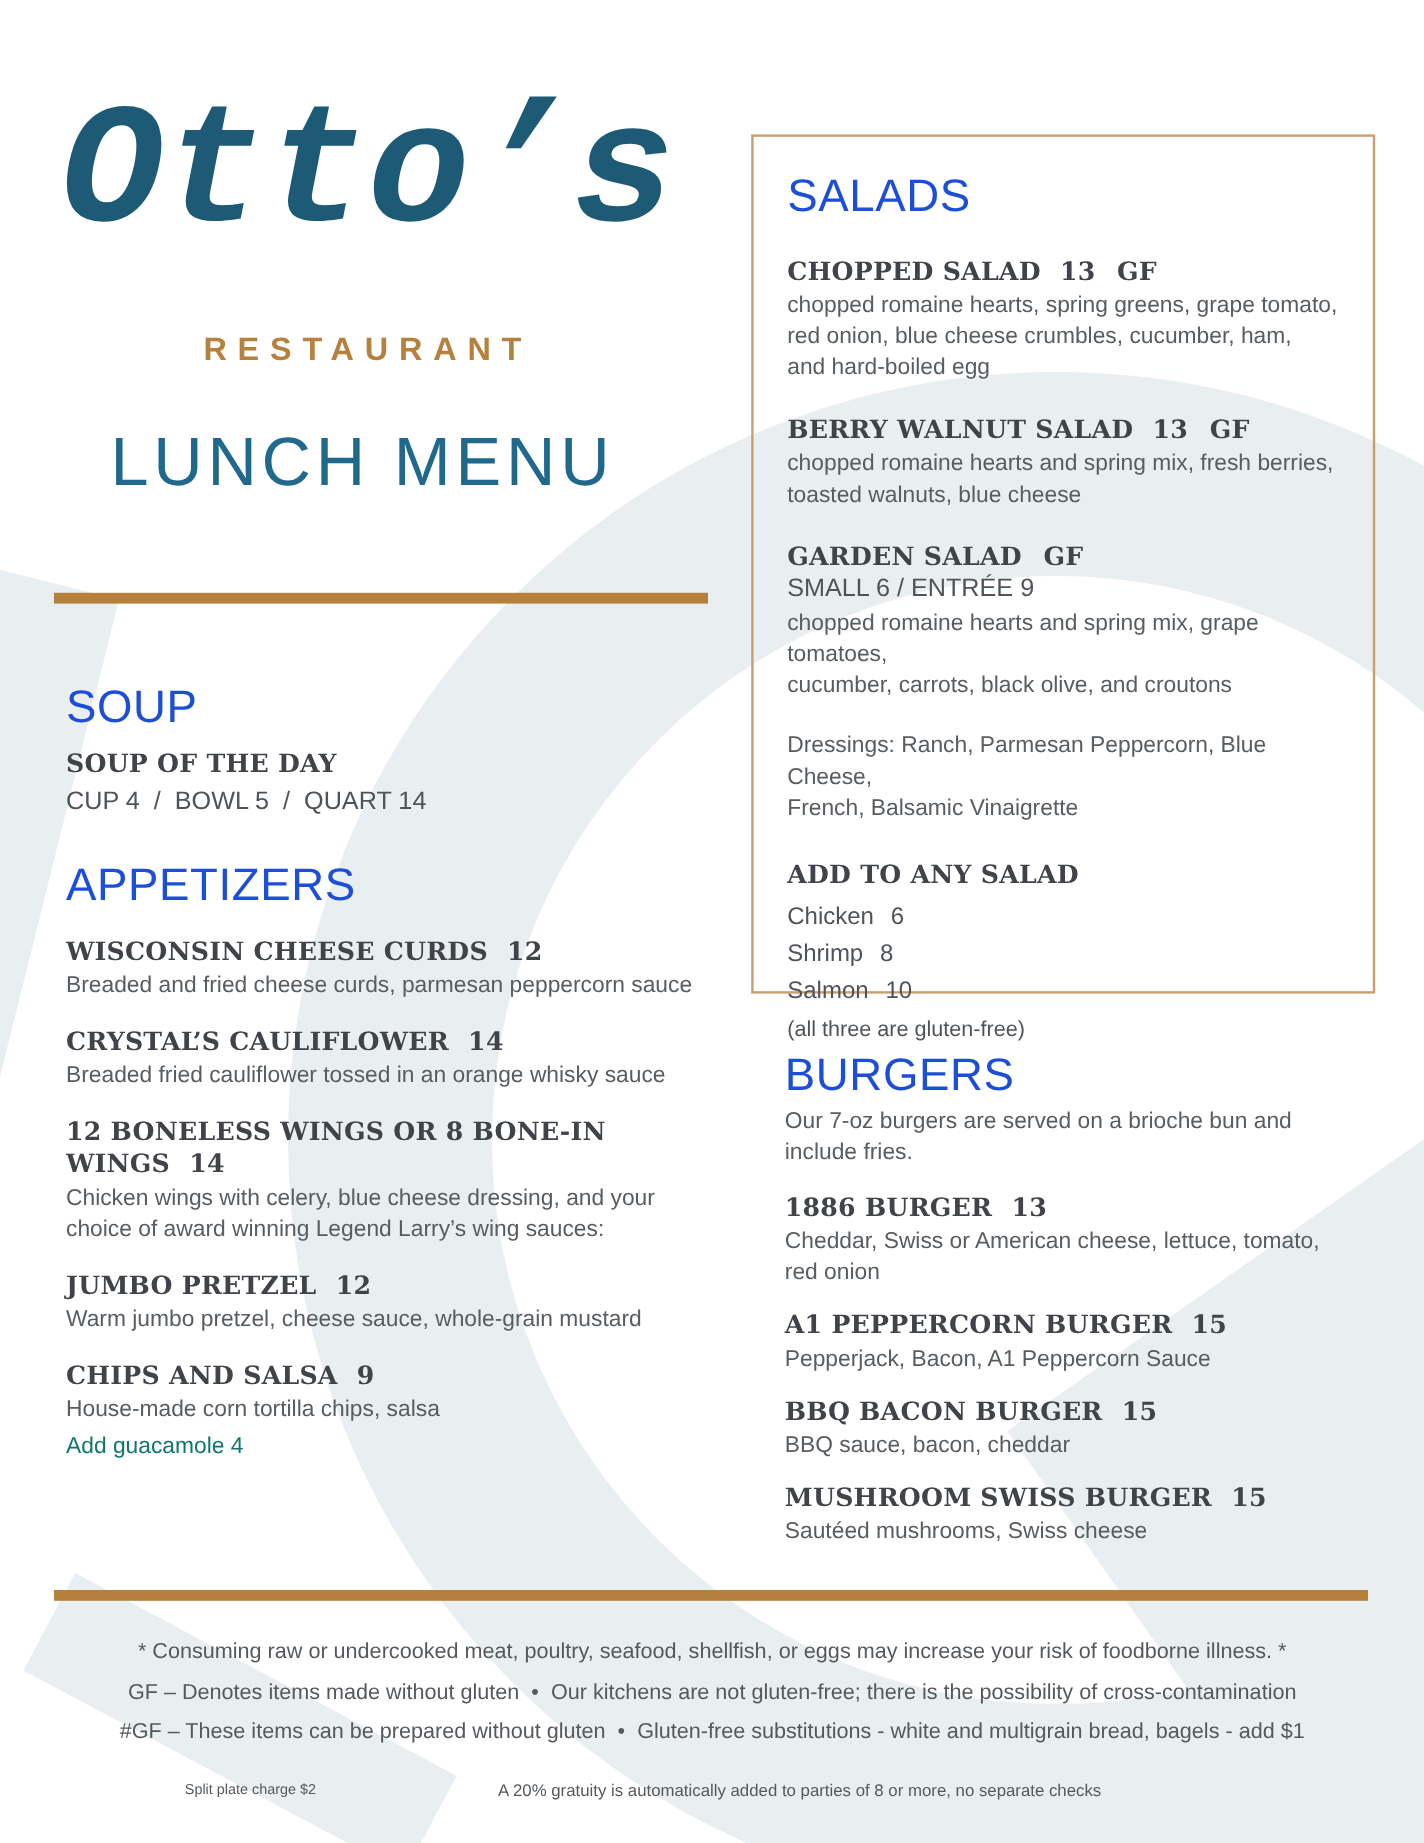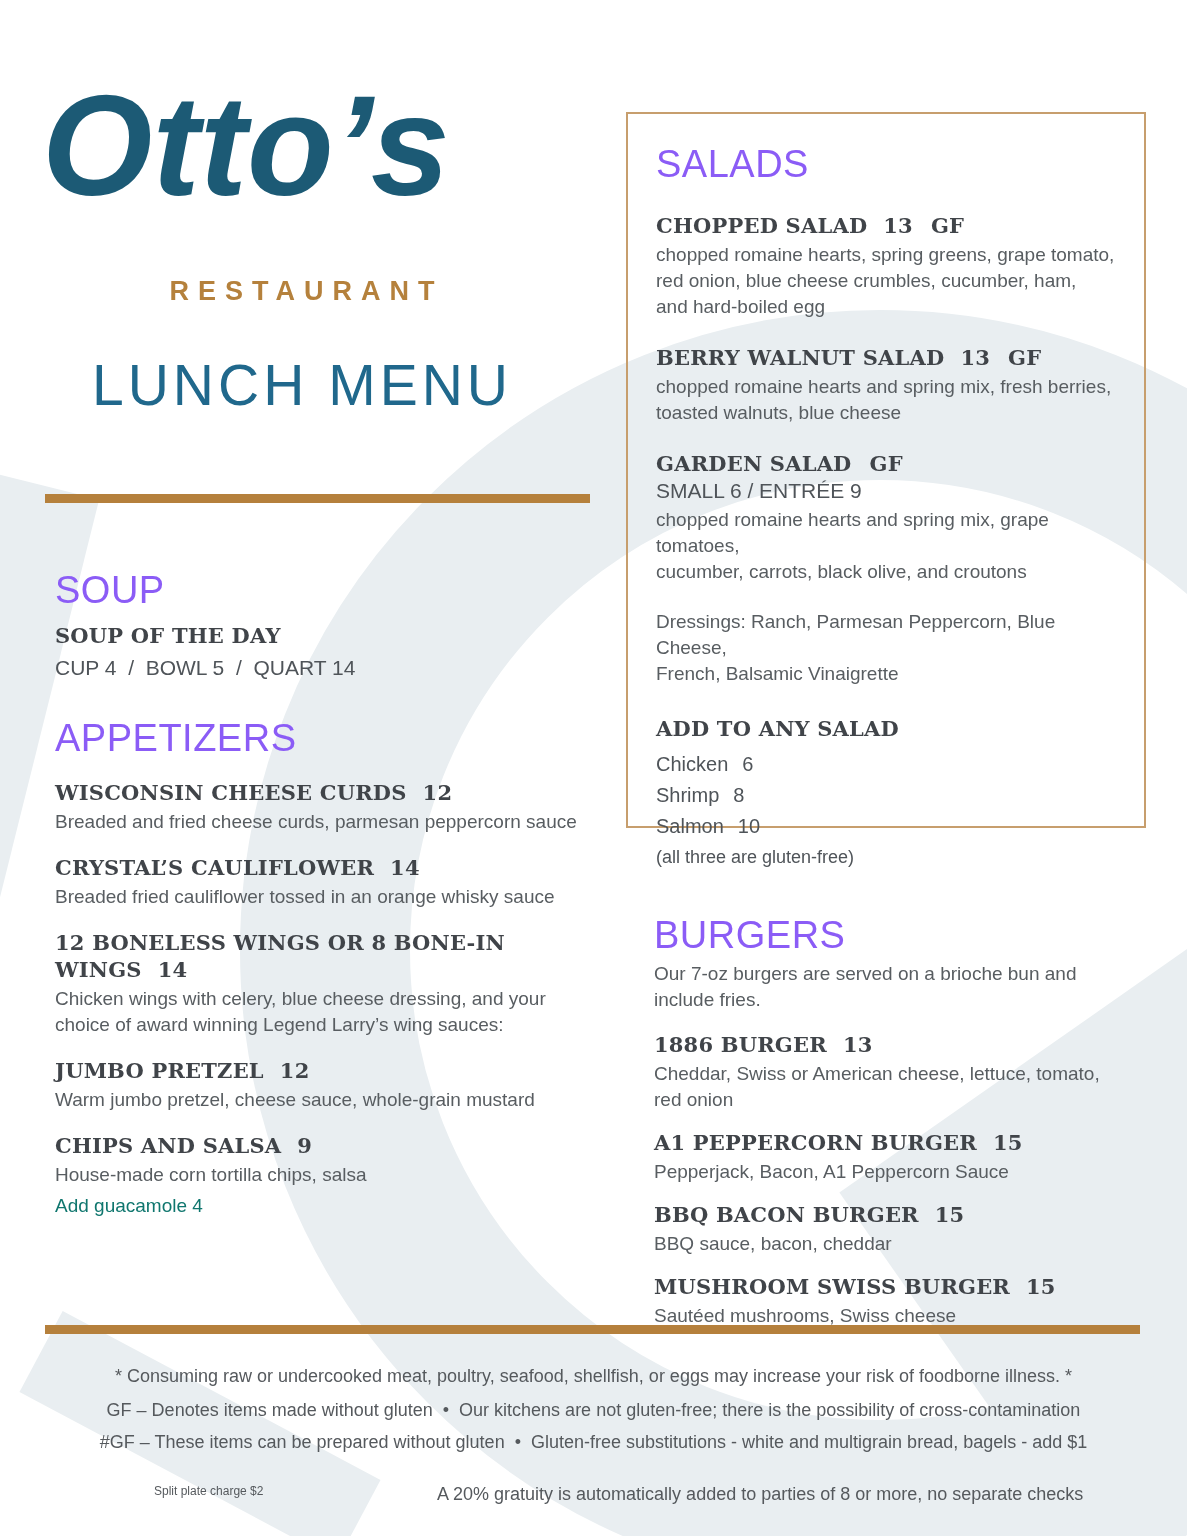--- a/index.html
+++ b/index.html
@@ -5,41 +5,41 @@
   html,body { margin:0; padding:0; background:#ffffff; }
   .page {
     position:relative; width:1187px; height:1536px; background:#ffffff;
     overflow:hidden; font-family:"Liberation Sans", sans-serif;
   }
   .watermark { position:absolute; left:0; top:0; z-index:0; }
   .content { position:absolute; left:0; top:0; width:100%; height:100%; z-index:1; }
 
   
   .logo-script {
-    position:absolute; left:42px; top:38px; width:520px; text-align:left;
-    font-family:Liberation Sans, sans-serif; font-style:italic; font-weight:700;
+    position:absolute; left:42px; top:38px; width:520px; text-align:right;
+    font-family:Liberation Mono, monospace; font-style:italic; font-weight:700;
     font-size:142px; line-height:215px; color:#1c5a75;
   }
   .logo-word {
     position:absolute; left:42px; top:276px; width:520px; text-align:center;
     font-size:27px; font-weight:bold; letter-spacing:9px; text-indent:9px;
     color:#b5813c;
   }
   .menu-title {
     position:absolute; left:42px; top:352px; width:520px; text-align:center;
     font-size:57px; letter-spacing:4px; color:#20688c;
   }
 
   
   .rule { position:absolute; height:9px; background:#b5803c; }
   .rule-top { left:45px; top:494px; width:545px; }
   .rule-bottom { left:45px; top:1325px; width:1095px; }
 
   
-  .section-heading { font-size:38px; line-height:44px; letter-spacing:0.5px; color:#8b5cf6; }
+  .section-heading { font-size:38px; line-height:44px; letter-spacing:0.5px; color:#1d4ed8; }
   .item-title {
     font-family:"DejaVu Serif", serif; font-weight:700; font-size:21px;
     line-height:27px; color:#404449; letter-spacing:0.2px;
   }
   .it-price { margin-left:16px; }
   .it-gf { margin-left:18px; }
   .it-desc {
     font-size:19px; line-height:26px; color:#585d61;
     white-space:pre-line; margin-top:3px;
   }
@@ -64,35 +64,35 @@
   .salads-box .section-heading { margin-bottom:26px; }
   .salads-box .m-item { margin-bottom:24px; }
   .dressings { margin-top:10px; }
   .addons { margin-top:28px; }
   .addons .item-title { margin-bottom:7px; }
   .addon-row { font-size:20px; line-height:31px; color:#4f5459; }
   .addon-price { margin-left:14px; }
   .addon-note { font-size:18px; line-height:24px; color:#4f5459; margin-top:3px; }
 
   
-  .burgers { position:absolute; left:654px; top:874px; width:522px;margin-top:39px; }
+  .burgers { position:absolute; left:654px; top:874px; width:522px; }
   .burgers .section-heading { margin-bottom:4px; }
   .burgers-intro { font-size:19px; line-height:26px; color:#585d61; white-space:pre-line; margin-bottom:18px; }
   .burgers .m-item { margin-bottom:16px; }
 
   
   .footer-line {
     position:absolute; left:0; width:1187px; text-align:center;
     font-size:18px; line-height:24px; color:#55595d;
   }
   .fl-1 { top:1364px; }
   .fl-2 { top:1398px; }
   .fl-3 { top:1430px; }
   .footer-split { position:absolute; left:154px; top:1484px; font-size:12px; color:#55595d; }
-  .footer-gratuity { position:absolute; left:437px; top:1484px; font-size:18px; color:#55595d; }
+  .footer-gratuity { position:absolute; left:415px; top:1484px; font-size:14px; color:#55595d; }
 </style>
 </head>
 <body>
 
 <div class="page">
 
   <svg class="watermark" width="1187" height="1536" viewBox="0 0 1187 1536" aria-hidden="true">
     <circle cx="880" cy="950" r="555" fill="none" stroke="#e9eef1" stroke-width="170"></circle>
     <rect x="930" y="1000" width="520" height="480" fill="#e9eef1" transform="rotate(-35 1190 1240)"></rect>
     <rect x="20" y="1390" width="360" height="92" fill="#e9eef1" transform="rotate(28 200 1436)"></rect>

